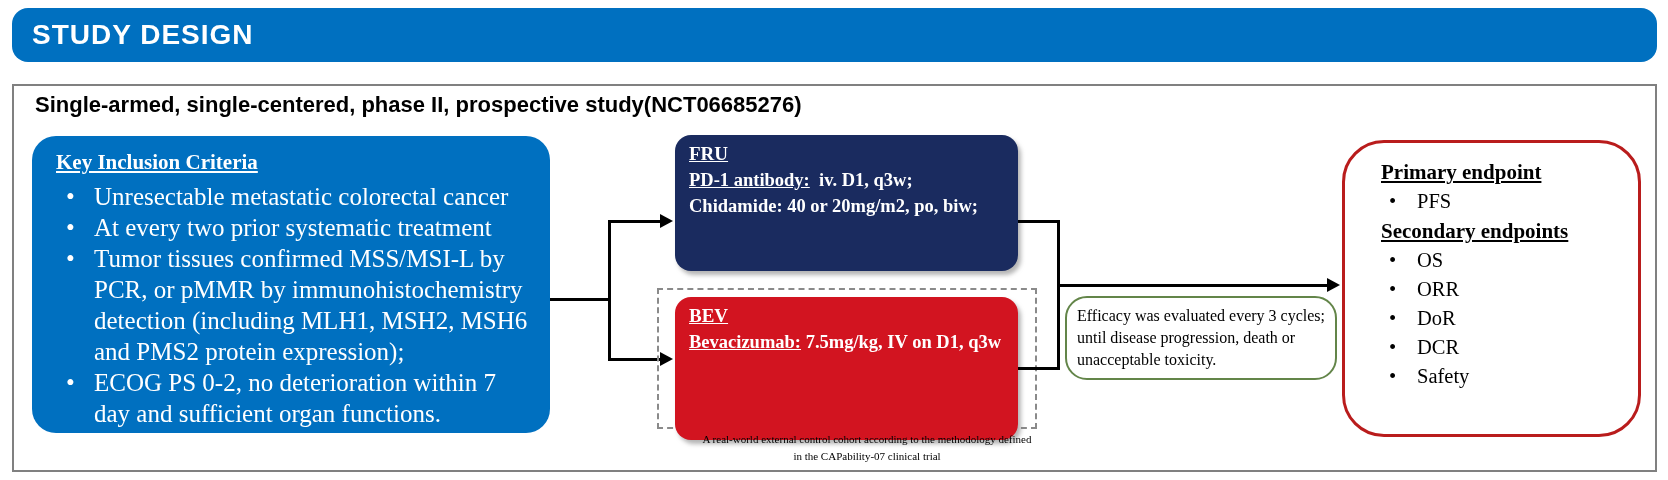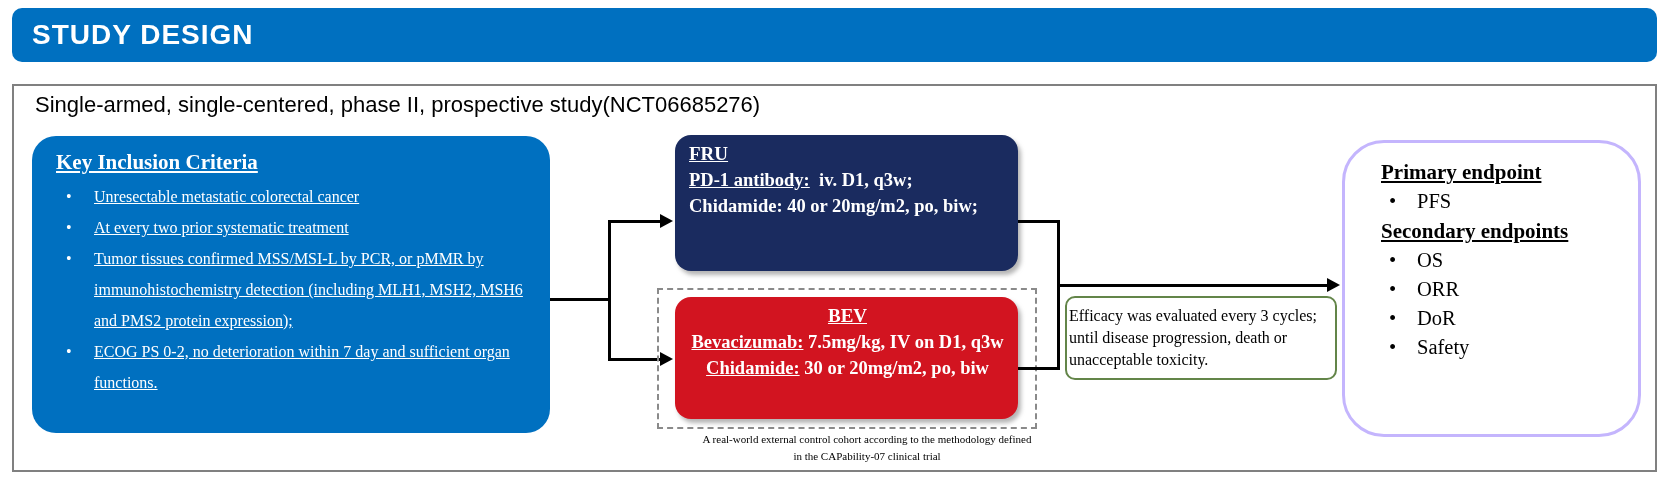--- a/index.html
+++ b/index.html
@@ -1,70 +1,70 @@
 <!DOCTYPE html>
 <html><head>
 <meta charset="utf-8">
 <style>
   html,body{margin:0;padding:0;background:#fff;}
   .stage{position:relative;width:1668px;height:480px;background:#fff;overflow:hidden;
          font-family:"Liberation Serif", serif;}
 
   
   .header-bar{position:absolute;left:12px;top:8px;width:1645px;height:54px;
-              background:#0070C0;border-radius:10px;display:flex;align-items:center;}
+              background:#0070C0;border-radius:16px;display:flex;align-items:center;}
   .header-bar span{color:#fff;font-family:"Liberation Sans",sans-serif;font-weight:700;
                    font-size:28px;letter-spacing:1px;padding-left:20px;}
 
   
   .panel{position:absolute;left:12px;top:84px;width:1641px;height:384px;
          background:#fff;border:2px solid #808080;}
 
   .study-title{position:absolute;left:21px;top:6px;font-family:"Liberation Sans",sans-serif;
-               font-weight:400;font-size:22px;color:#000;}
+               font-weight:700;font-size:22px;color:#000;}
 
   
   .inclusion-box{position:absolute;left:18px;top:50px;width:518px;height:297px;
                  background:#0070C0;border-radius:24px;color:#fff;
                  padding:12px 14px 10px 22px;box-sizing:border-box;}
   .inc-heading{font-size:21px;font-weight:700;text-decoration:underline;margin:2px 0 6px 2px;}
-  .inc-item{position:relative;padding-left:40px;font-size:16px;line-height:31px;text-decoration:underline;}
+  .inc-item{position:relative;padding-left:40px;font-size:25px;line-height:31px;}
   .inc-item::before{content:"\2022";position:absolute;left:12px;top:0;}
 
   
   .c-line{position:absolute;background:#000;}
   .arrow-right{position:absolute;width:0;height:0;border-top:7px solid transparent;
                border-bottom:7px solid transparent;border-left:13px solid #000;}
 
   
   .rx-box{position:absolute;width:343px;border-radius:16px;color:#ffffff;
           padding:6px 12px 6px 14px;box-sizing:border-box;font-weight:700;
           box-shadow:3px 4px 4px rgba(120,120,120,.55);}
   .fru-box{left:661px;top:49px;height:136px;background:#1A2B5F;}
-  .bev-box{left:661px;top:211px;height:122px;background:#D21420;text-align:center;}
+  .bev-box{left:661px;top:211px;height:143px;background:#D21420;}
   .rx-heading{font-size:19px;text-decoration:underline;line-height:26px;}
   .rx-line{font-size:18.5px;line-height:26px;}
   .rx-label{white-space:pre-wrap;}
   .rx-label.u{text-decoration:underline;}
   .rx-text{white-space:pre-wrap;}
 
   .dashed-box{position:absolute;left:643px;top:202px;width:380px;height:141px;
               border:2px dashed #8a8a8a;box-sizing:border-box;}
 
   .external-note{position:absolute;left:633px;top:345px;width:440px;text-align:center;
                  font-size:11px;line-height:17px;color:#000;}
 
   
   .efficacy-box{position:absolute;left:1051px;top:210px;width:272px;height:84px;
-                border:2px solid #638549;border-radius:10px;box-sizing:border-box;
-                padding:7px 6px 6px 2px;font-size:16px;line-height:22px;color:#000;background:#fff;}
+                border:2px solid #638549;border-radius:22px;box-sizing:border-box;
+                padding:7px 6px 6px 10px;font-size:16px;line-height:22px;color:#000;background:#fff;}
 
   
   .endpoints-box{position:absolute;left:1328px;top:54px;width:299px;height:297px;
-                 border:3px solid #c4b5fd;border-radius:42px;box-sizing:border-box;
+                 border:3px solid #b91c1c;border-radius:42px;box-sizing:border-box;
                  padding:14px 10px 6px 36px;color:#000;background:#fff;}
   .ep-heading{font-size:21px;font-weight:700;text-decoration:underline;line-height:30px;}
   .ep-item{position:relative;padding-left:36px;font-size:20.5px;line-height:29px;}
   .ep-item::before{content:"\2022";position:absolute;left:8px;top:0;}
 </style>
 </head>
 <body>
 
 <div class="stage">
 
@@ -109,21 +109,20 @@
     </div>
 
     <div class="dashed-box"></div>
     <div class="rx-box bev-box">
       <div class="rx-heading">BEV</div>
       <div>
 
           <div class="rx-line"><span class="rx-label u">Bevacizumab:</span><span class="rx-text"> 7.5mg/kg, IV on D1, q3w</span></div>
 
 
-          <div class="rx-line"><span class="rx-label u">Chidamide:</span><span class="rx-text"> 30 or 20mg/m2, po, biw</span></div>
         </div>
     </div>
 
     <div class="external-note">
       <div>A real-world external control cohort according to the methodology defined</div>
       <div>in the CAPability-07 clinical trial</div>
     </div>
 
     <div class="c-line" style="left:1004px;top:134px;width:42px;height:3px"></div>
     <div class="c-line" style="left:1004px;top:281px;width:42px;height:3px"></div>
@@ -143,19 +142,20 @@
         </div>
       <div class="ep-heading">Secondary endpoints</div>
       <div>
 
           <div class="ep-item"><span>OS</span></div>
 
           <div class="ep-item"><span>ORR</span></div>
 
           <div class="ep-item"><span>DoR</span></div>
 
+          <div class="ep-item"><span>DCR</span></div>
 
           <div class="ep-item"><span>Safety</span></div>
         </div>
     </div>
 
   </div>
 </div>
 
 </body></html>

